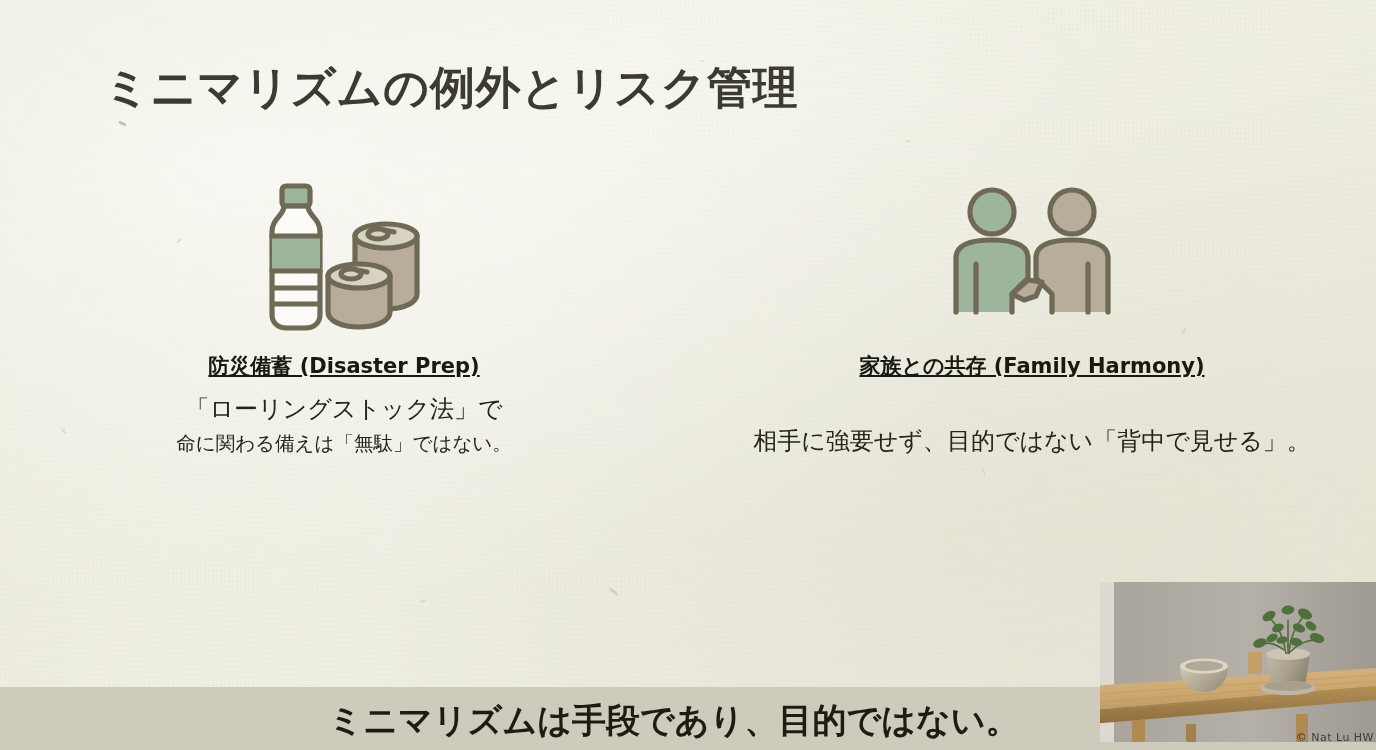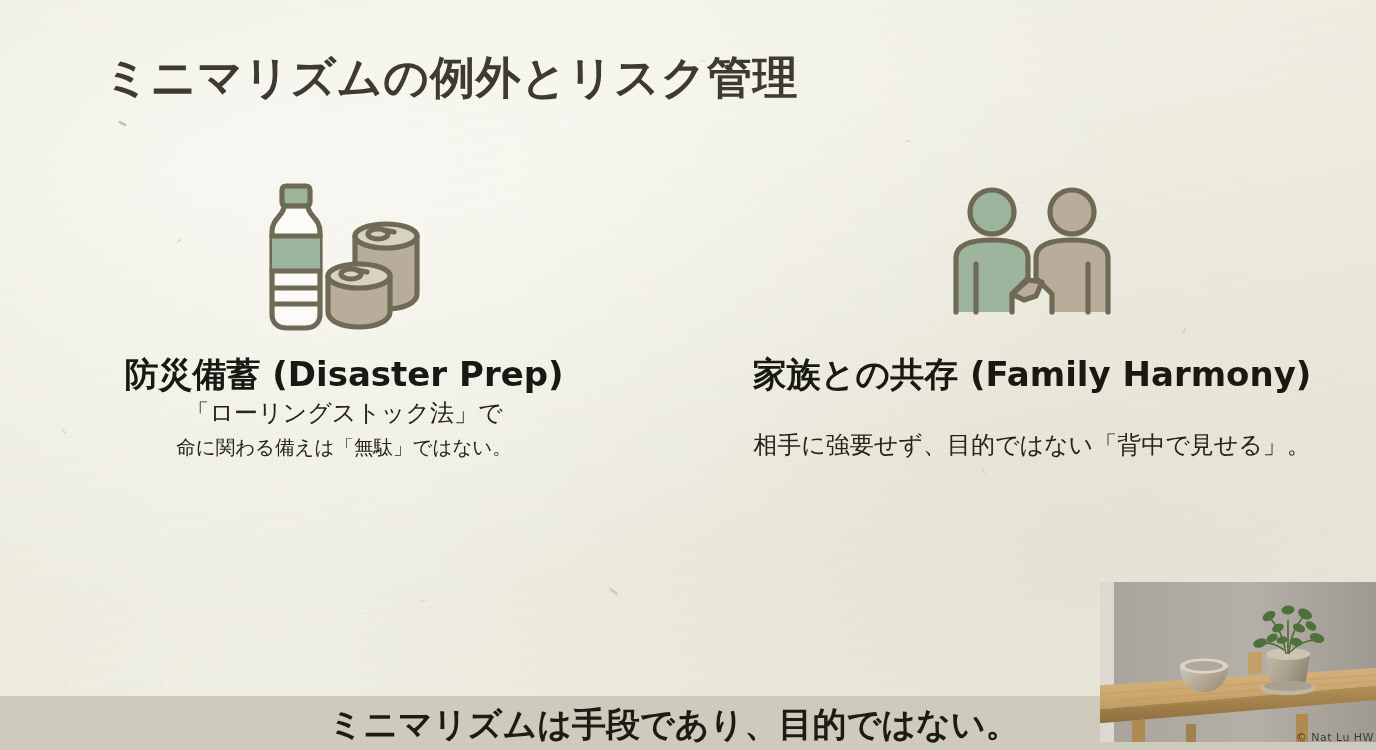--- a/index.html
+++ b/index.html
@@ -32,21 +32,21 @@
     position: absolute;
     background: rgba(120,114,92,0.40);
     border-radius: 50%;
     pointer-events: none;
   }
 
   
   .title {
     position: absolute;
     left: 104px;
-    top: 48px;
+    top: 58px;
     font-size: 45px;
     font-weight: bold;
     letter-spacing: 0.5px;
     color: #3c3a32;
     white-space: nowrap;
   }
 
   
   .columns {
     position: absolute;
@@ -66,49 +66,51 @@
 
   .icon-box {
     height: 160px;
     display: flex;
     align-items: center;
     justify-content: center;
   }
 
   .col-head {
     margin-top: 14px;
-    font-size: 34px;
+    font-size: 21px;
     font-weight: bold;
     color: #191812;
     white-space: nowrap;
     letter-spacing: 0px;
+    text-decoration: underline;
   }
 
   .col-body {
+    margin-top: 14px;
     font-size: 24px;
     line-height: 1.33;
     color: #262419;
     text-align: center;
     white-space: nowrap;
   }
   .col-body .sub {
     display: block;
     font-size: 19.5px;
     margin-top: 7px;
     line-height: 1.3;
     font-family: Liberation Mono, monospace;
   }
 
   
   .banner {
     position: absolute;
     left: 0;
     bottom: 0;
     width: 1376px;
-    height: 54px;
+    height: 63px;
     background: #cecbbc;
     display: flex;
     align-items: center;
     justify-content: center;
     overflow: hidden;
   }
   .banner-text {
     font-size: 34px;
     font-weight: bold;
     color: #1d1b14;

